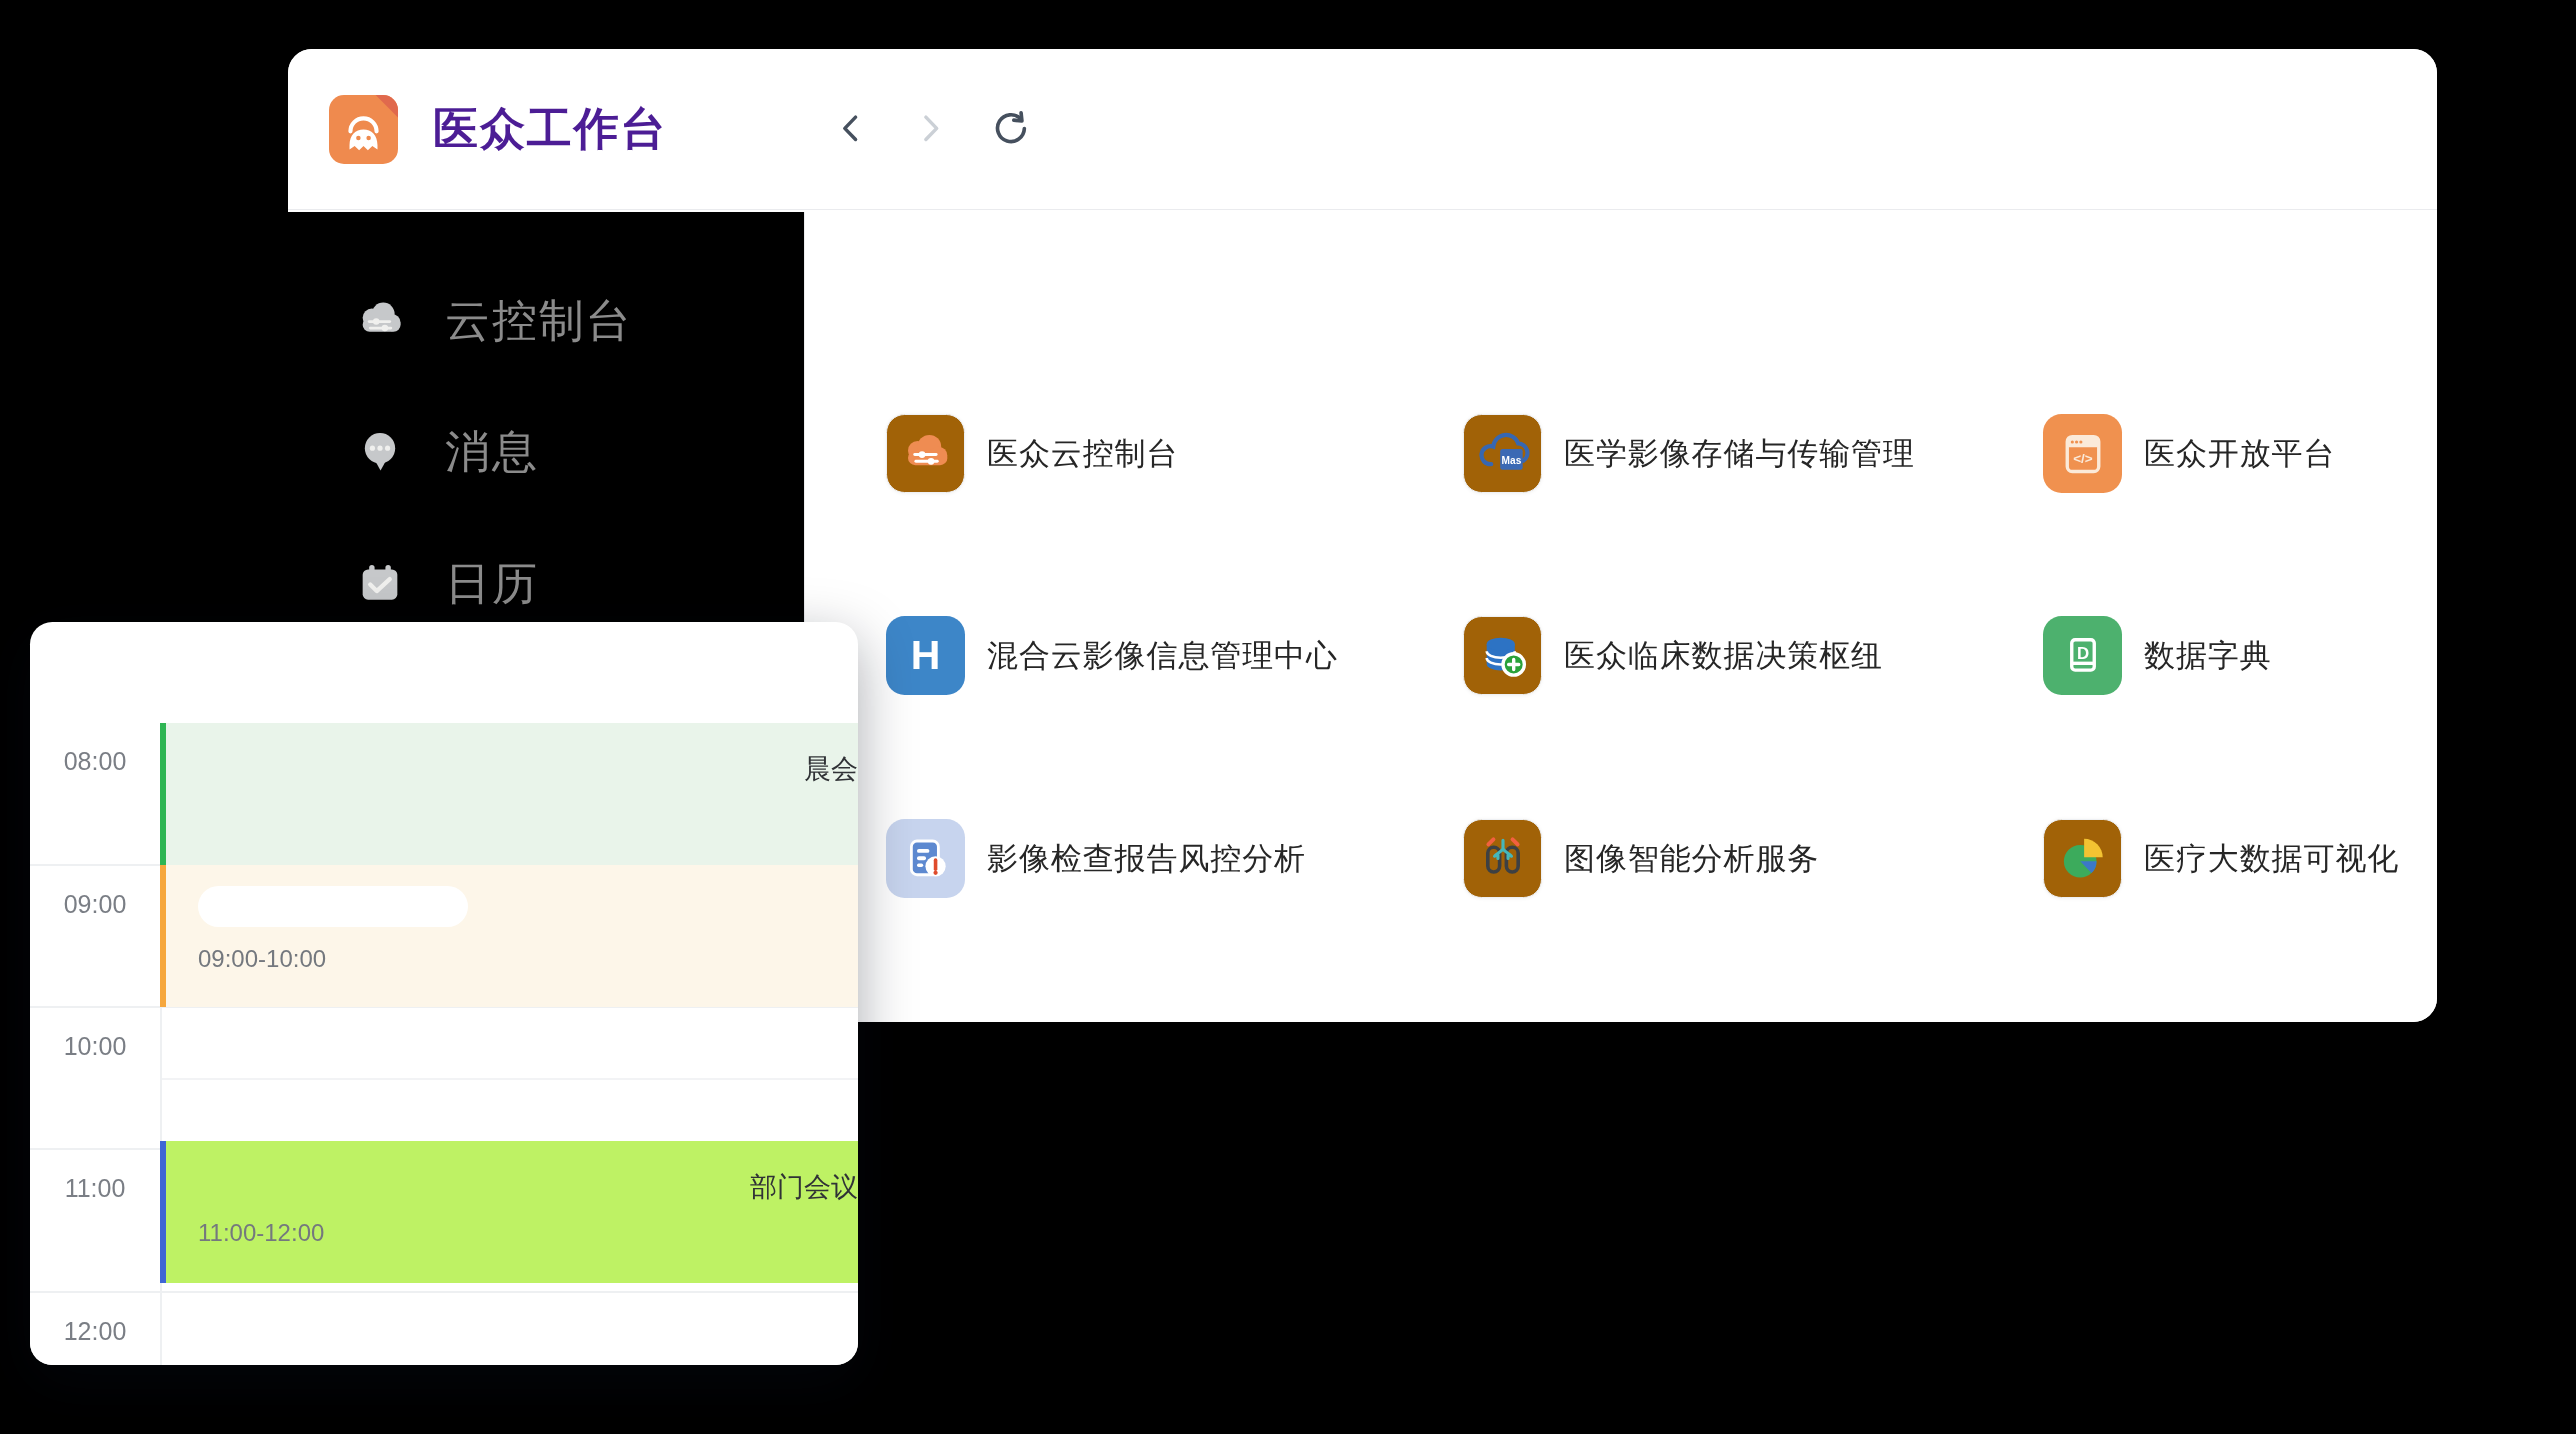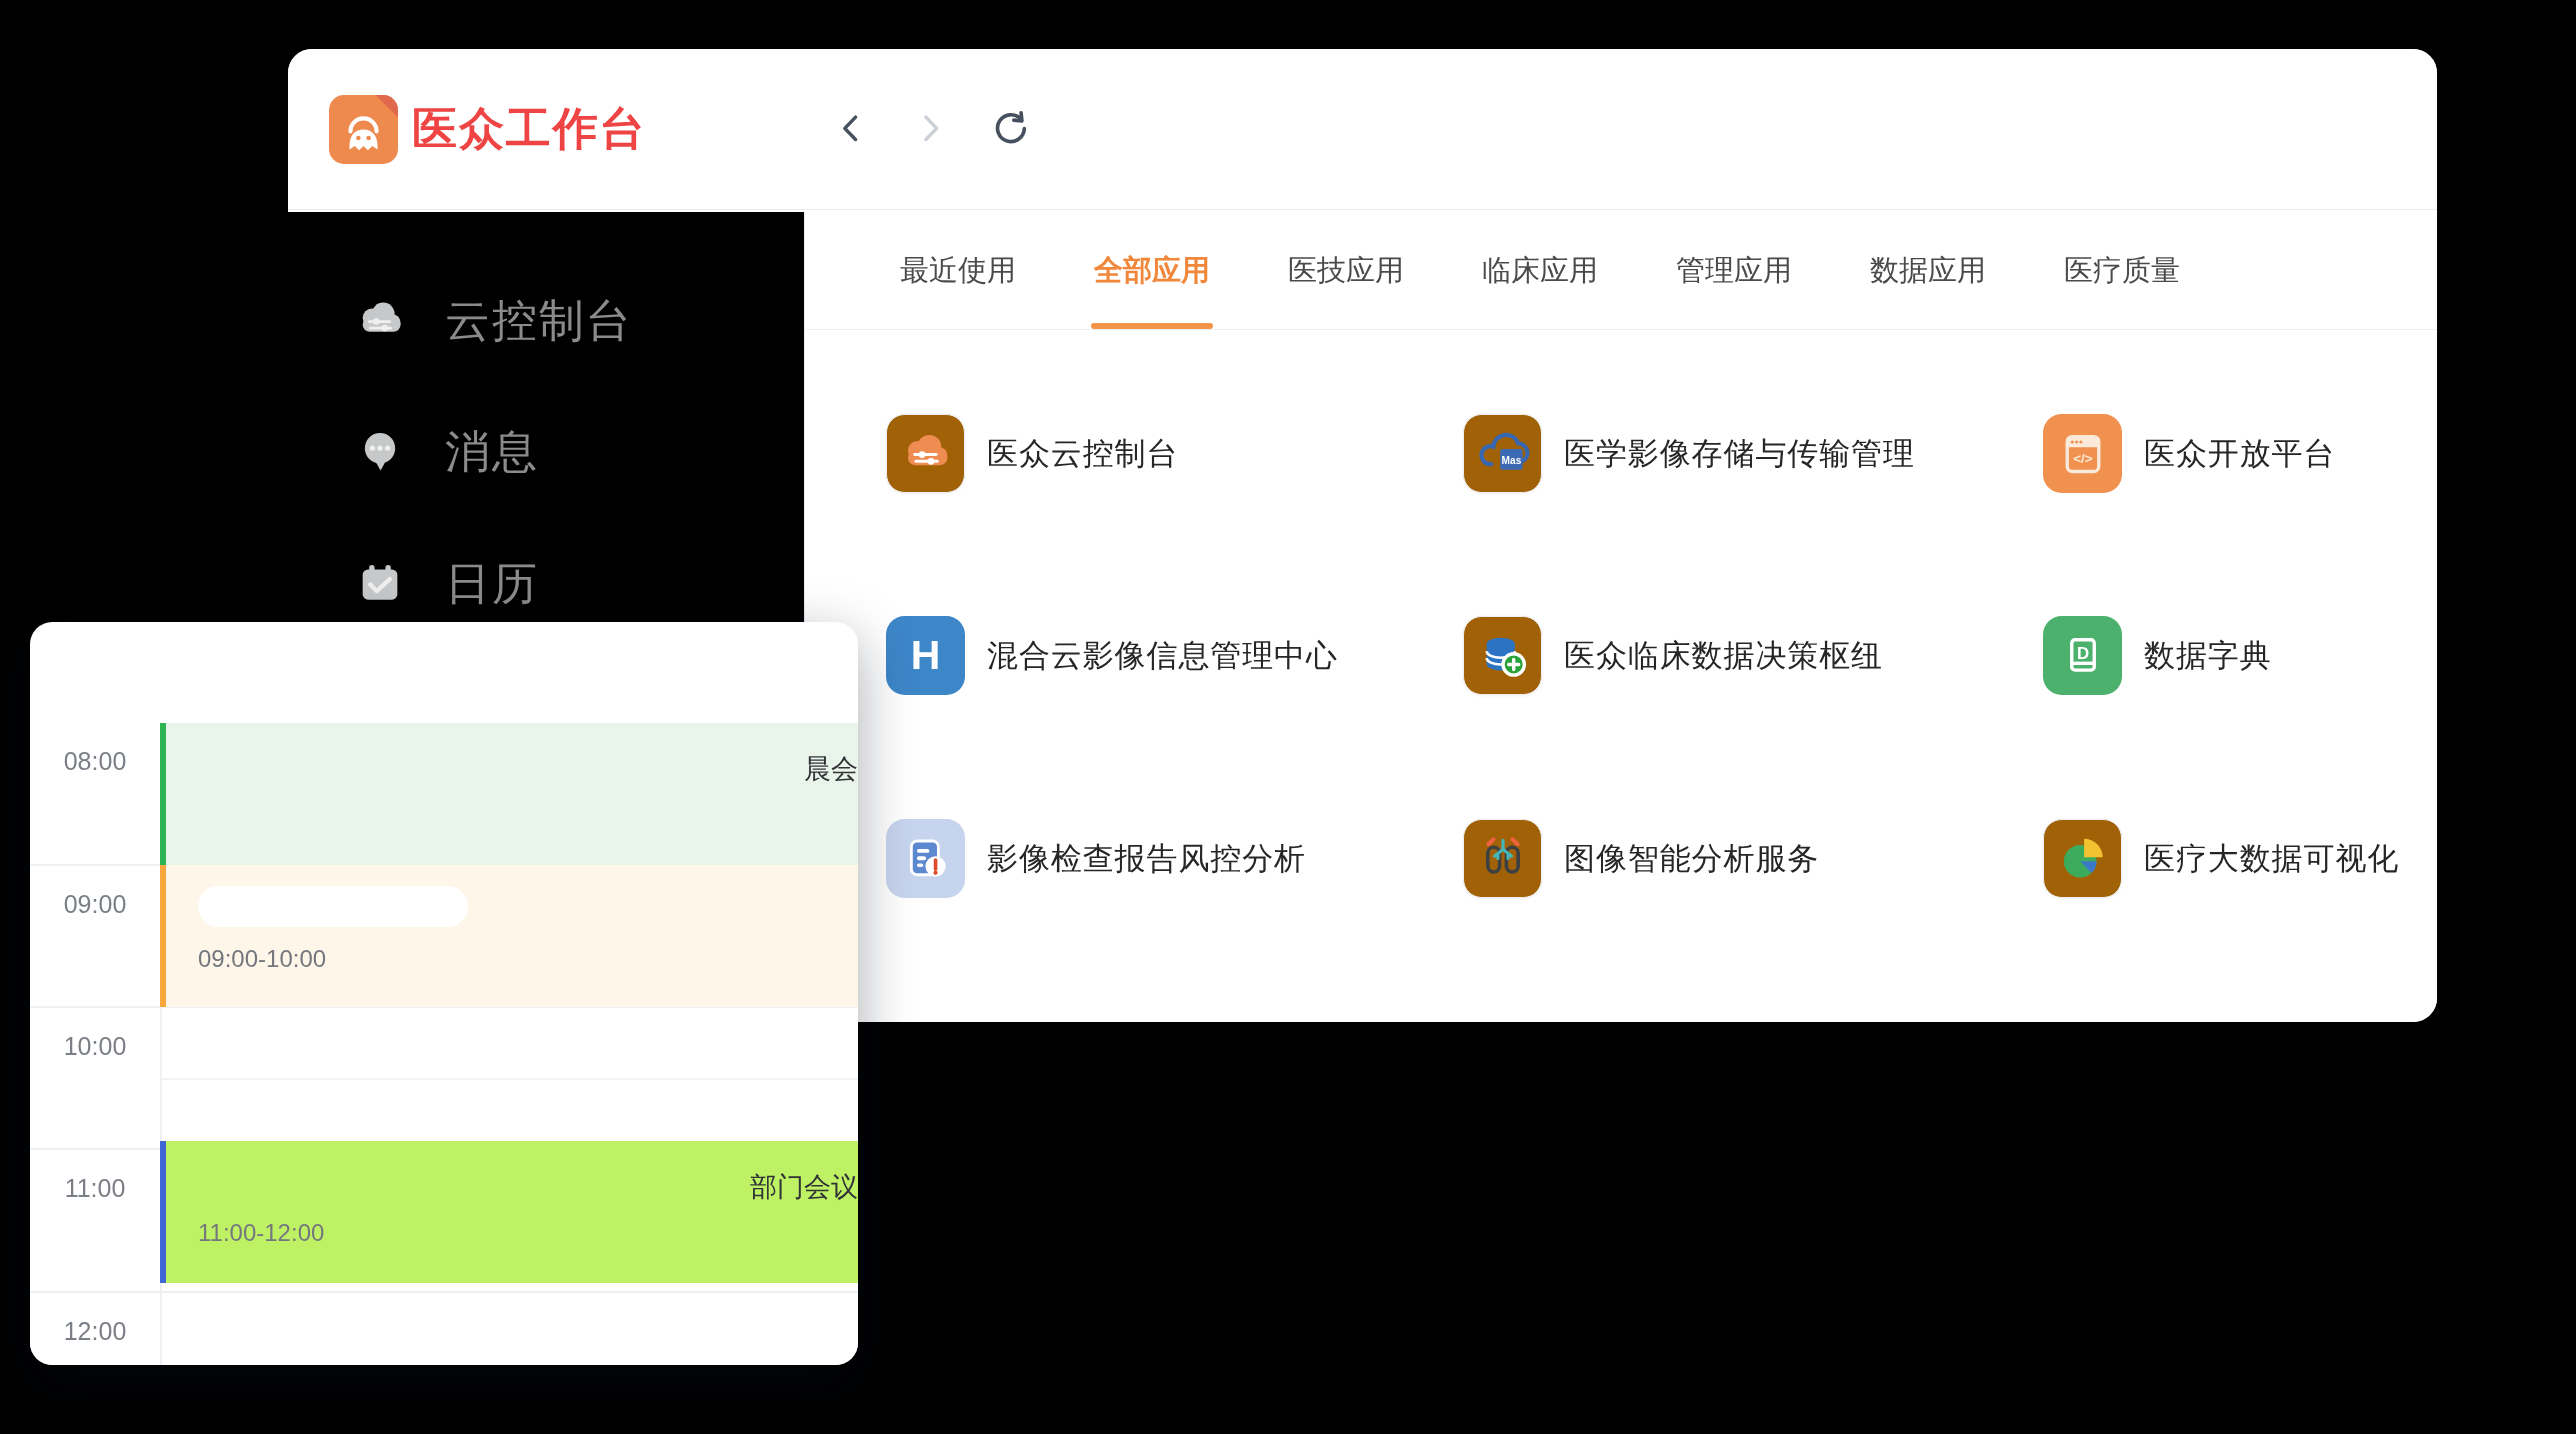--- a/index.html
+++ b/index.html
@@ -7,21 +7,21 @@
          font-family:"Liberation Sans","DejaVu Sans",sans-serif;}
 
   
   .main-window{position:absolute;left:288px;top:49px;width:2149px;height:973px;
                background:#fff;border-radius:24px;overflow:hidden;
                box-shadow:0 18.6px 56px rgba(0,0,0,.55);z-index:1;}
   .win-header{position:absolute;left:0;top:0;right:0;height:161px;background:#fff;
               border-bottom:1.9px solid #eaebee;display:flex;align-items:center;box-sizing:border-box;}
   .logo-box{width:69px;height:69px;margin-left:41px;border-radius:15px;overflow:hidden;
             background:#ef8a4e;flex:none;}
-  .app-title{margin-left:14px;font-size:45px;font-weight:700;color:#ef4444;letter-spacing:1.9px;}
+  .app-title{margin-left:35px;font-size:45px;font-weight:700;color:#4c1d95;letter-spacing:1.9px;}
   .nav-group{position:absolute;left:544px;top:0;bottom:0;display:flex;align-items:center;gap:37px;}
   .nav-btn{width:41px;height:41px;display:flex;align-items:center;justify-content:center;}
 
   
   .sidebar{position:absolute;left:0;top:163px;bottom:0;width:517px;background:#000000;
            border-right:1.9px solid #ebecee;box-sizing:border-box;}
   .side-item{position:absolute;left:66px;display:flex;align-items:center;gap:39px;}
   .side-item .s-icon{width:52px;height:52px;flex:none;}
   .side-label{font-size:45px;color:#8b8b8b;letter-spacing:1.9px;}
   .si-0{top:79px}.si-1{top:210px}.si-2{top:342px}
@@ -146,29 +146,20 @@
           <rect x="14" y="6.5" width="5" height="9" rx="2.5" fill="#c6c8ca"></rect>
           <rect x="29" y="6.5" width="5" height="9" rx="2.5" fill="#c6c8ca"></rect>
           <rect x="8" y="10.5" width="32" height="28" rx="5" fill="#c6c8ca"></rect>
           <path d="M15 24.5 L21 30.5 L33 19.5" fill="none" stroke="#f0f0ee" stroke-width="4" stroke-linecap="round" stroke-linejoin="round"></path>
         </svg>
         <span class="side-label">日历</span>
       </div>
     </div>
 
     <div class="content">
-      <div class="tabs">
-        <div class="tab">最近使用</div>
-        <div class="tab active">全部应用</div>
-        <div class="tab">医技应用</div>
-        <div class="tab">临床应用</div>
-        <div class="tab">管理应用</div>
-        <div class="tab">数据应用</div>
-        <div class="tab">医疗质量</div>
-      </div>
 
       <div class="grid">
 
         <div class="app-item r0 c0">
           <div class="tile tile-white">
             <svg viewBox="0 0 48 48">
               <circle cx="16.5" cy="21" r="8.5" fill="#ef8c52"></circle>
                 <circle cx="27" cy="17.5" r="10.5" fill="#ef8c52"></circle>
               <circle cx="35" cy="25.5" r="8" fill="#ef8c52"></circle>
                 <rect x="8" y="21" width="35" height="13" rx="6.5" fill="#ef8c52"></rect>

